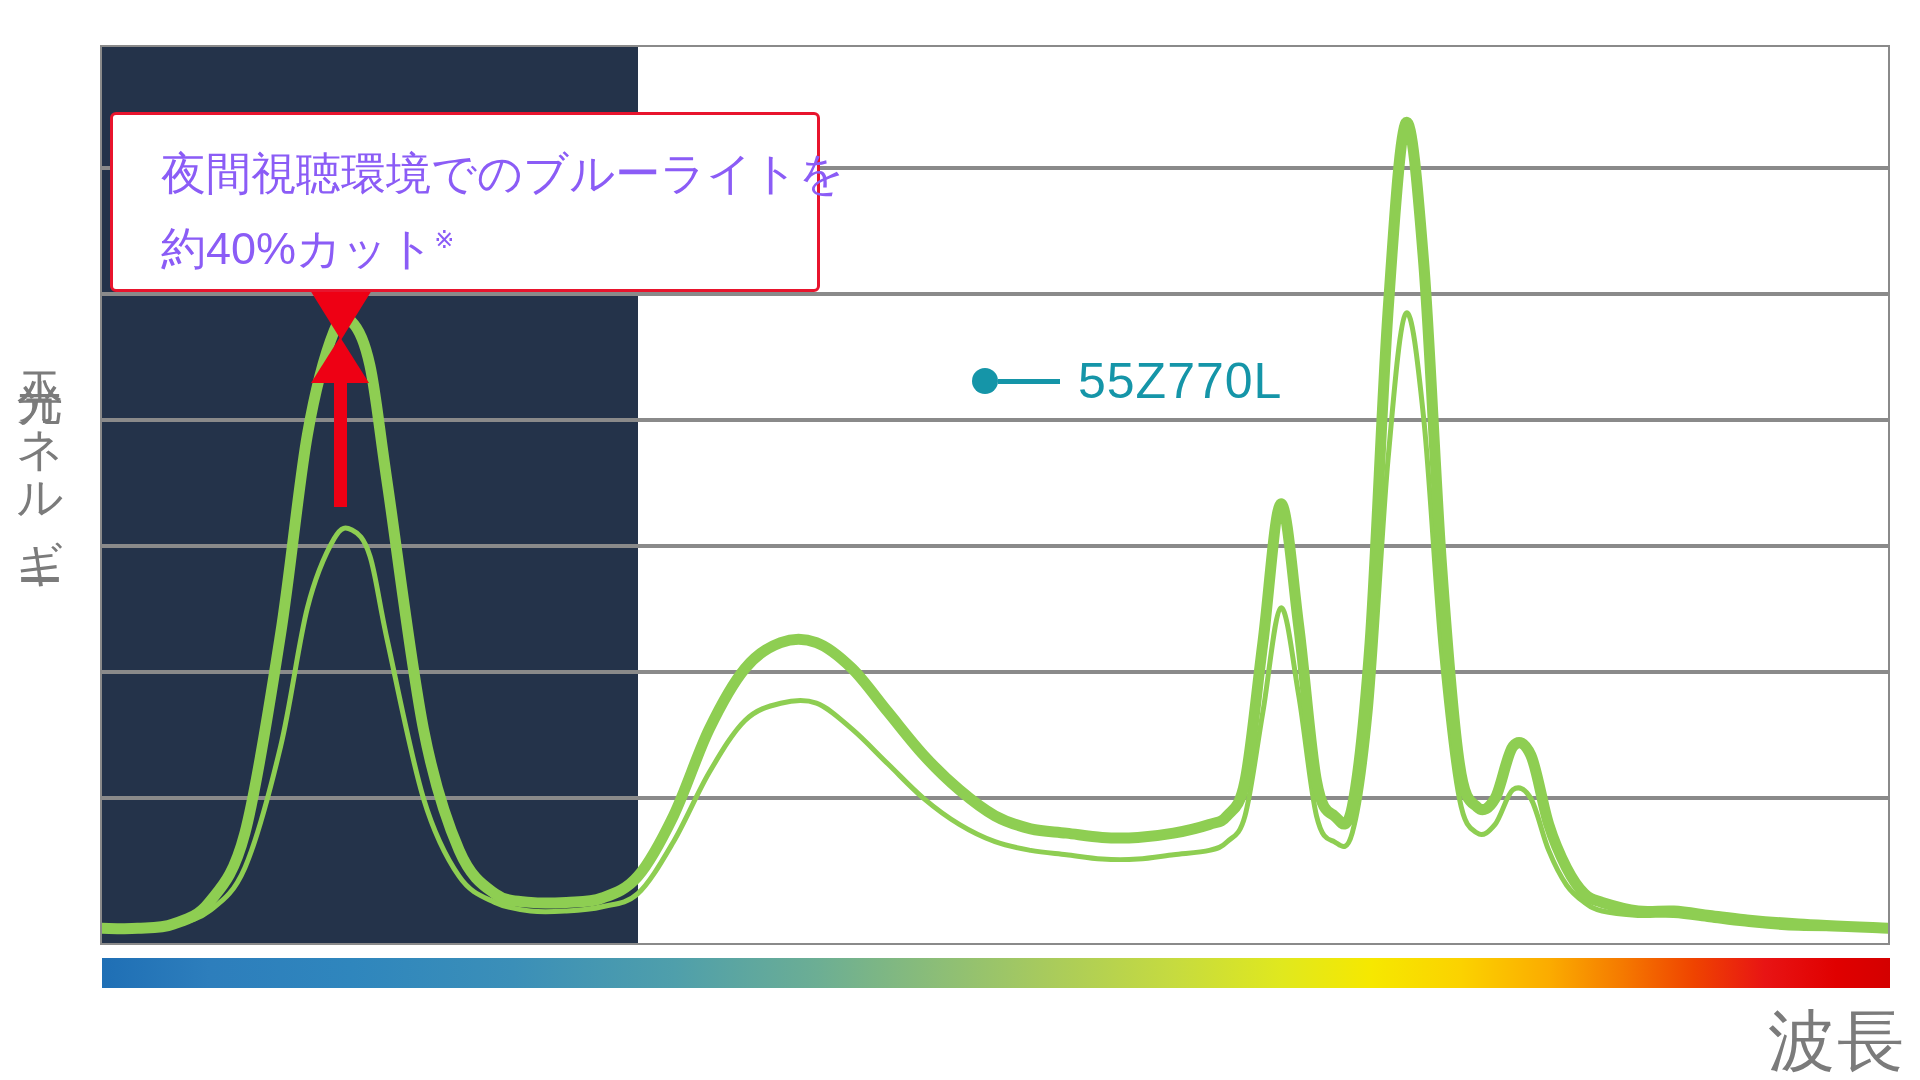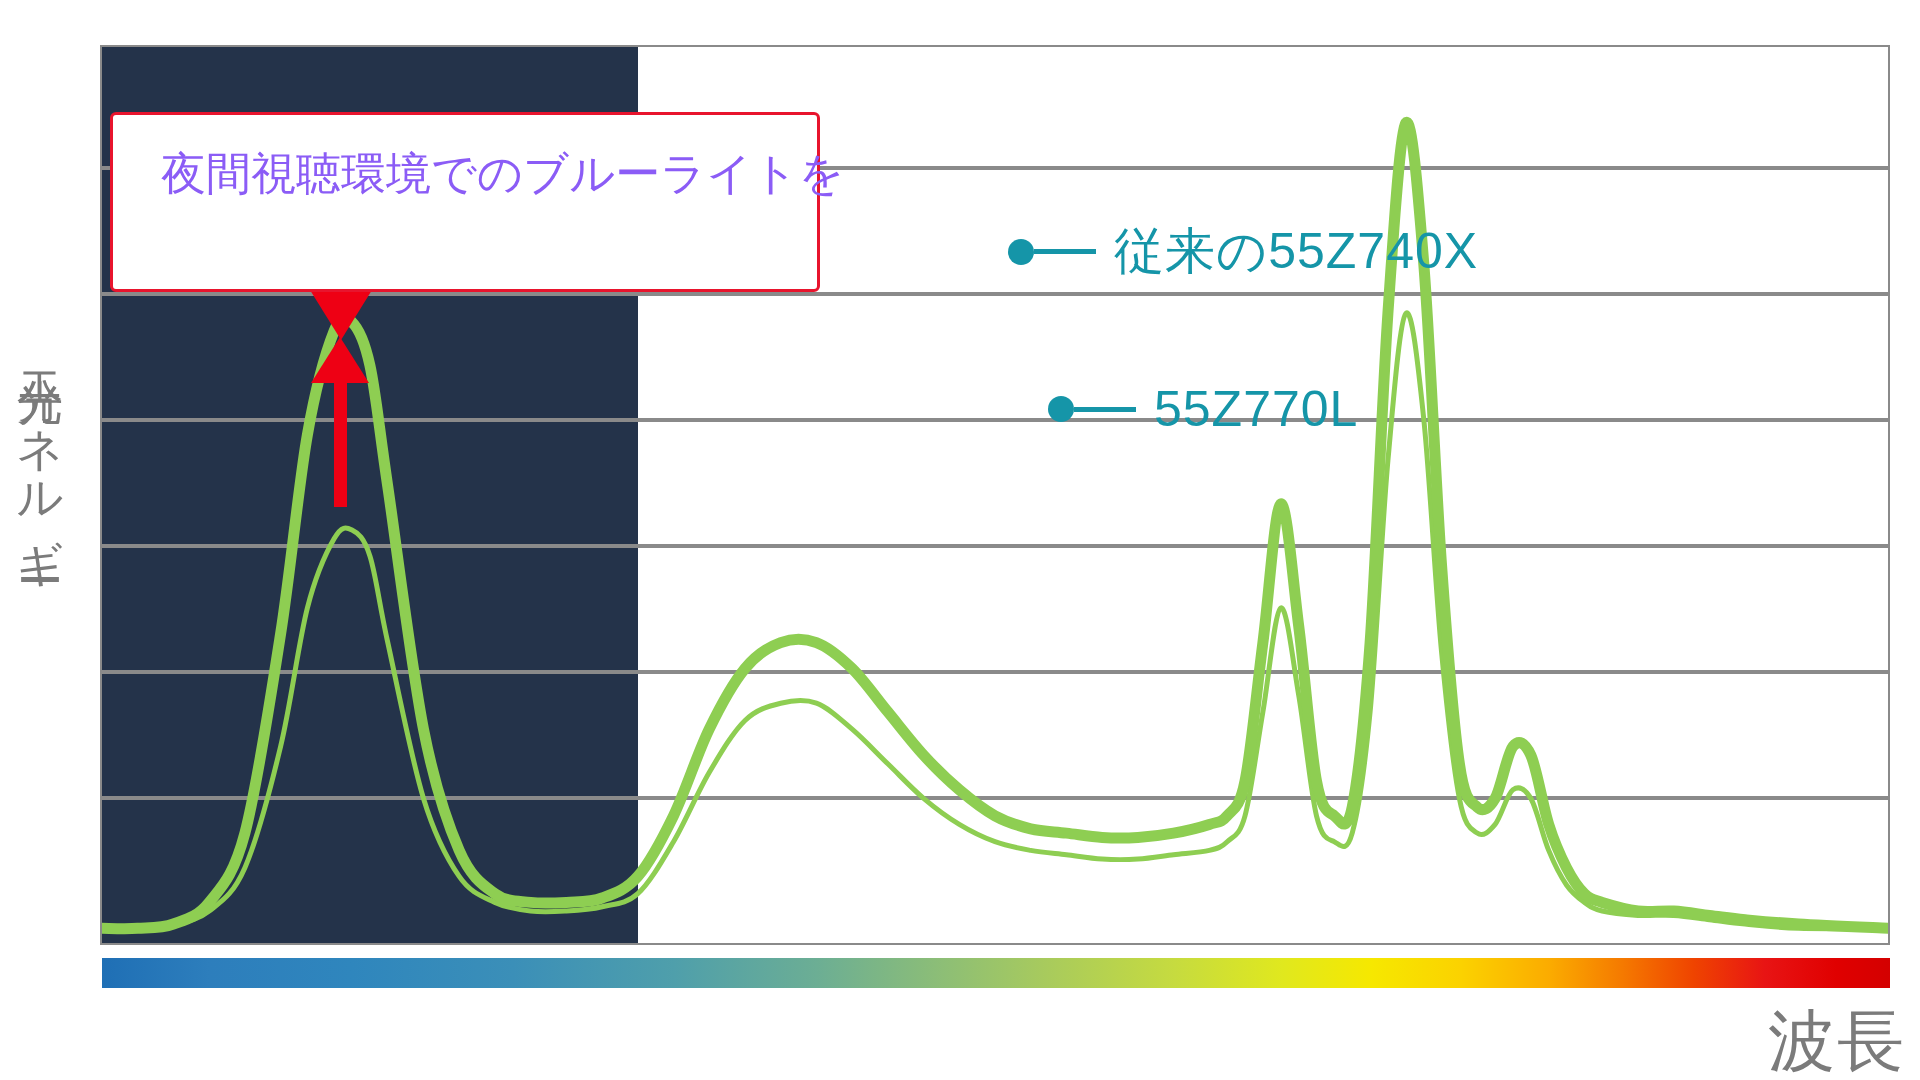--- a/index.html
+++ b/index.html
@@ -105,21 +105,21 @@
   .legend-line {
     width: 62px; height: 5px; background: #1595a8; flex: 0 0 auto;
   }
   .legend-label {
     margin-left: 18px;
     color: #1595a8;
     font-size: 50px;
     letter-spacing: 1px;
   }
   #legend-prev { left: 1008px; top: 218px; }
-  #legend-new  { left: 1048px; top: 352px; margin-top: 28px; }
+  #legend-new  { left: 972px; top: 352px; }
 
   
   #spectrum {
     position: absolute;
     left: 102px; top: 958px;
     width: 1788px; height: 30px;
     background: linear-gradient(to right,
       #1f6fb5 0%,
       #2d7ebc 6%,
       #2f86bd 14%,
@@ -172,27 +172,23 @@
       <path id="series-1" fill="none" stroke="#8ece52" stroke-width="11" stroke-linejoin="round" stroke-linecap="round" d="M 0.0 881.3 C 6.0 881.3, 23.8 882.1, 35.7 881.3 C 47.6 880.6, 59.5 881.3, 71.4 877.0 C 83.3 872.7, 95.3 870.5, 107.2 855.4 C 119.1 840.2, 131.0 830.8, 142.9 786.1 C 154.8 741.3, 168.2 653.3, 178.6 586.9 C 189.0 520.5, 196.5 438.2, 205.4 387.7 C 214.3 337.2, 224.7 302.6, 232.2 283.8 C 239.6 265.0, 244.1 269.4, 250.0 275.1 C 256.0 280.9, 261.9 291.0, 267.9 318.4 C 273.9 345.9, 276.8 379.1, 285.8 439.7 C 294.7 500.3, 309.6 621.5, 321.5 682.2 C 333.4 742.8, 345.3 776.0, 357.2 803.4 C 369.1 830.8, 381.0 838.0, 392.9 846.7 C 404.8 855.4, 416.7 853.9, 428.6 855.4 C 440.5 856.8, 452.5 856.1, 464.4 855.4 C 476.3 854.6, 488.2 855.4, 500.1 851.0 C 512.0 846.7, 523.9 843.1, 535.8 829.4 C 547.7 815.7, 559.6 793.3, 571.5 768.8 C 583.4 744.2, 595.3 706.7, 607.2 682.2 C 619.1 657.6, 631.1 636.0, 643.0 621.5 C 654.9 607.1, 666.8 599.9, 678.7 595.6 C 690.6 591.2, 702.5 591.2, 714.4 595.6 C 726.3 599.9, 738.2 610.0, 750.1 621.5 C 762.0 633.1, 773.9 650.4, 785.8 664.8 C 797.7 679.3, 809.7 695.1, 821.6 708.1 C 833.5 721.1, 845.4 732.7, 857.3 742.8 C 869.2 752.9, 881.1 762.3, 893.0 768.8 C 904.9 775.3, 916.8 778.9, 928.7 781.8 C 940.6 784.6, 952.5 784.6, 964.4 786.1 C 976.3 787.5, 988.3 789.7, 1000.2 790.4 C 1012.1 791.1, 1024.0 791.1, 1035.9 790.4 C 1047.8 789.7, 1059.7 788.2, 1071.6 786.1 C 1083.5 783.9, 1098.4 780.3, 1107.3 777.4 C 1116.3 774.5, 1119.2 776.0, 1125.2 768.8 C 1131.1 761.5, 1137.1 763.0, 1143.0 734.1 C 1149.0 705.3, 1154.9 641.7, 1160.9 595.6 C 1166.9 549.4, 1172.8 459.9, 1178.8 457.0 C 1184.7 454.1, 1190.7 532.1, 1196.6 578.2 C 1202.6 624.4, 1208.5 702.4, 1214.5 734.1 C 1220.4 765.9, 1226.4 764.4, 1232.3 768.8 C 1238.3 773.1, 1244.2 789.0, 1250.2 760.1 C 1256.2 731.2, 1262.1 677.8, 1268.1 595.6 C 1274.0 513.3, 1280.0 353.1, 1285.9 266.5 C 1291.9 179.9, 1297.8 84.6, 1303.8 76.0 C 1309.7 67.3, 1315.7 140.9, 1321.6 214.5 C 1327.6 288.1, 1333.5 433.9, 1339.5 517.6 C 1345.5 601.3, 1351.4 676.4, 1357.4 716.8 C 1363.3 757.2, 1369.3 754.3, 1375.2 760.1 C 1381.2 765.9, 1387.1 761.5, 1393.1 751.4 C 1399.0 741.3, 1405.0 706.7, 1410.9 699.5 C 1416.9 692.3, 1422.8 695.1, 1428.8 708.1 C 1434.8 721.1, 1440.7 758.7, 1446.7 777.4 C 1452.6 796.2, 1458.6 809.2, 1464.5 820.7 C 1470.5 832.3, 1476.4 840.9, 1482.4 846.7 C 1488.3 852.5, 1491.3 852.5, 1500.2 855.4 C 1509.2 858.2, 1524.1 862.6, 1536.0 864.0 C 1547.9 865.5, 1559.8 863.3, 1571.7 864.0 C 1583.6 864.7, 1595.5 866.9, 1607.4 868.4 C 1619.3 869.8, 1628.2 871.2, 1643.1 872.7 C 1658.0 874.1, 1672.9 875.6, 1696.7 877.0 C 1720.5 878.5, 1771.1 880.6, 1786.0 881.3"></path>
     </svg>
   </div>
 
   <div id="arrow-down"></div>
   <div id="arrow-up-head"></div>
   <div id="arrow-up-shaft"></div>
 
   <div id="callout">
     <div class="callout-line">夜間視聴環境でのブルーライトを</div>
+    <div class="callout-line"><span>約40%カット</span><sup>※</sup></div>
   </div>
 
-  <div class="legend-item" id="legend-prev">
-    <span class="legend-dot"></span>
-    <span class="legend-line"></span>
-    <span class="legend-label">従来の55Z740X</span>
-  </div>
 
   <div class="legend-item" id="legend-new">
     <span class="legend-dot"></span>
     <span class="legend-line"></span>
     <span class="legend-label">55Z770L</span>
   </div>
 
   <div id="spectrum"></div>
 
   <div id="xaxis-title">波長</div>

